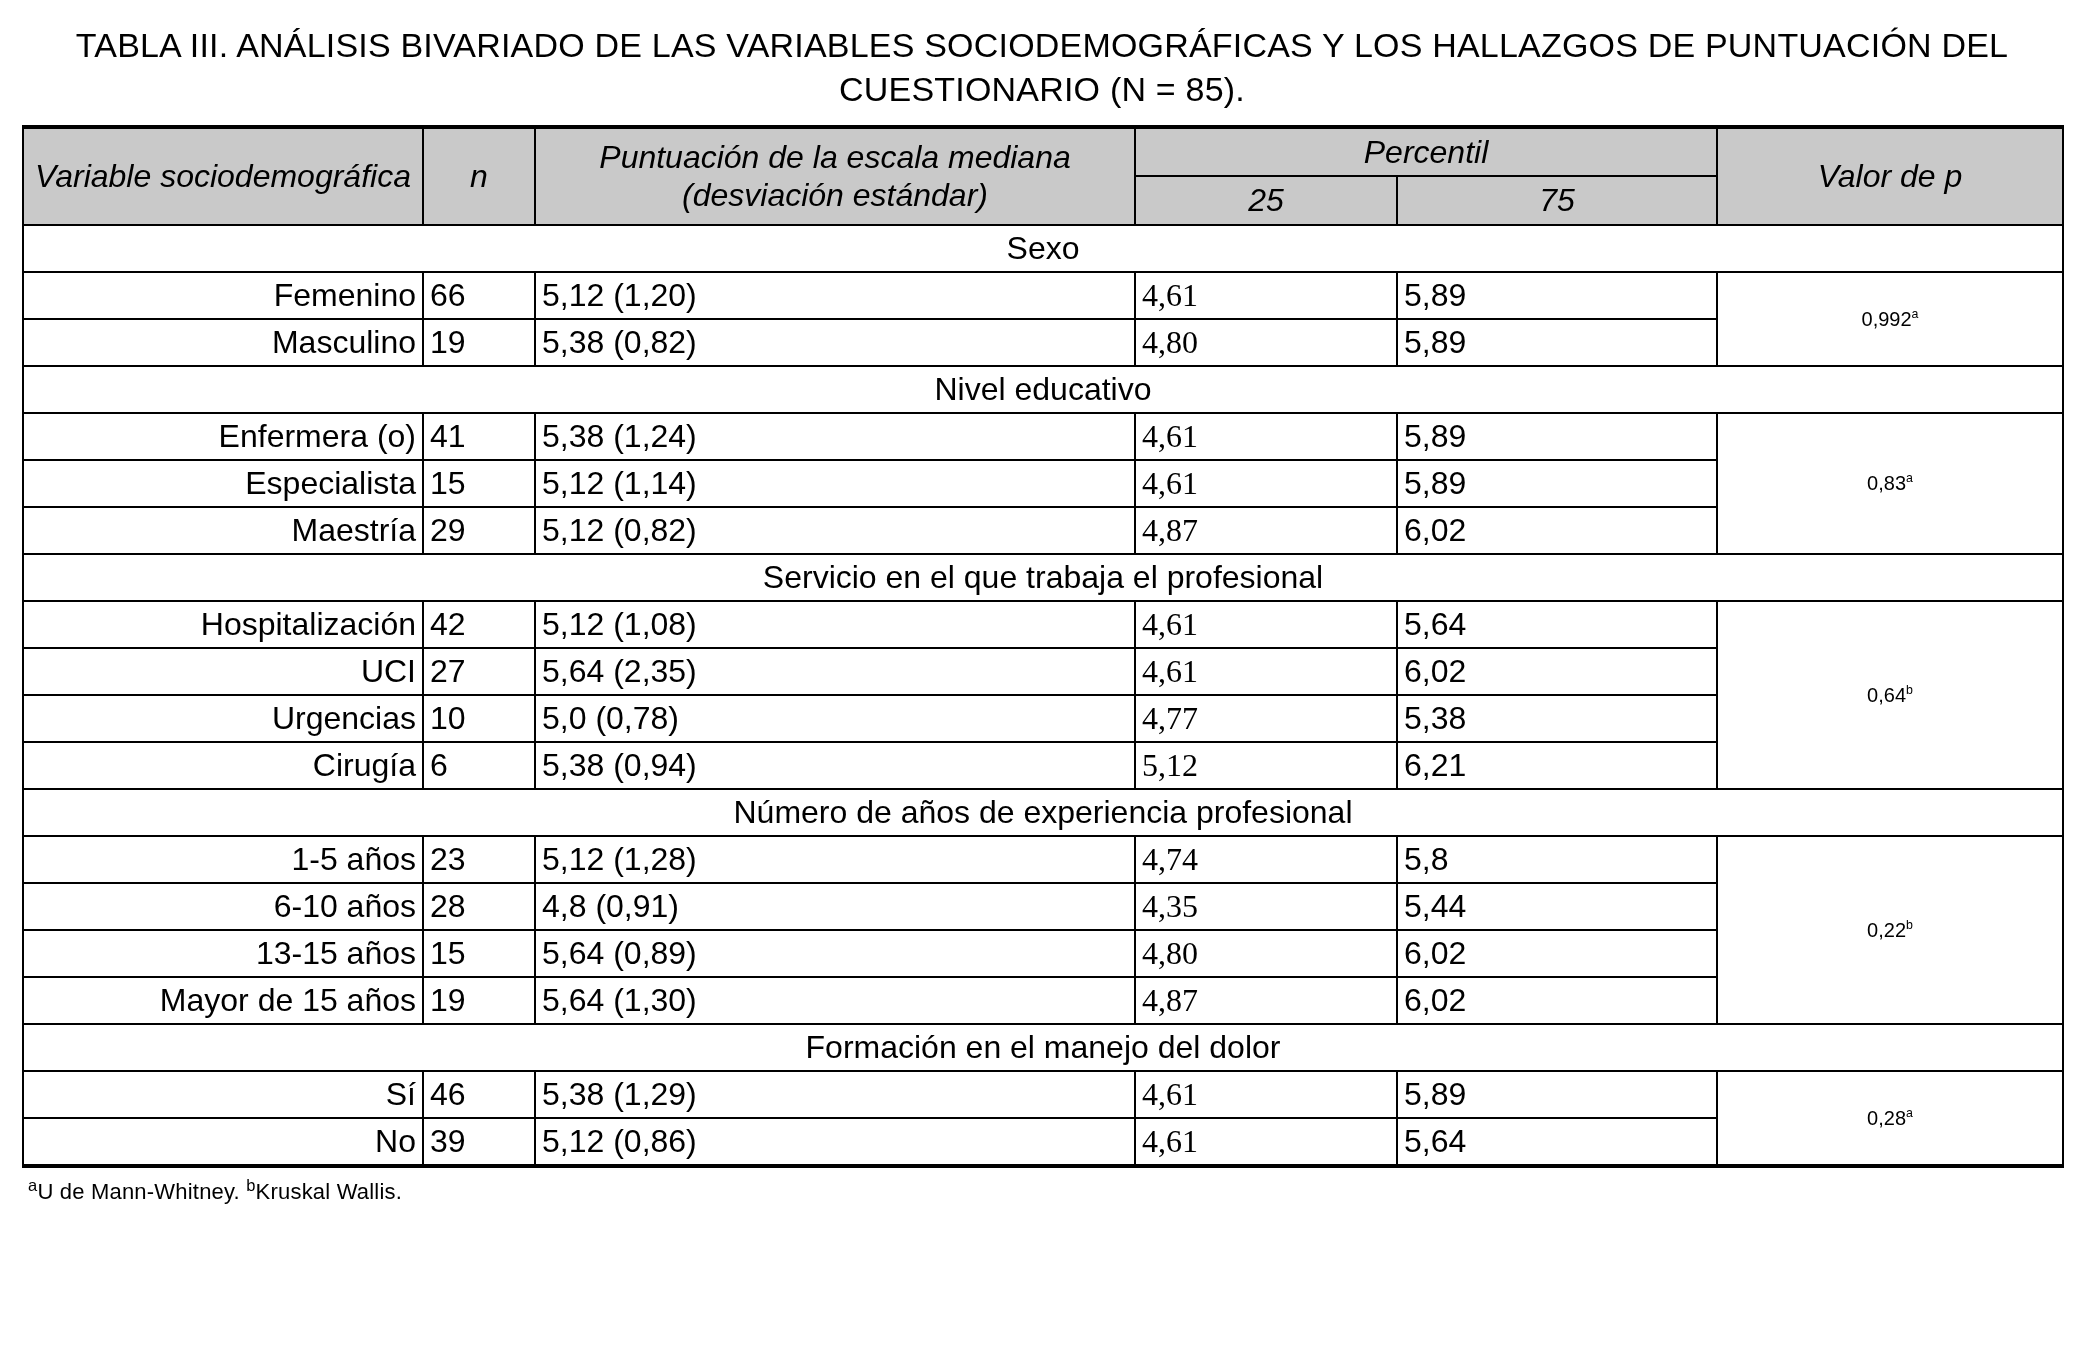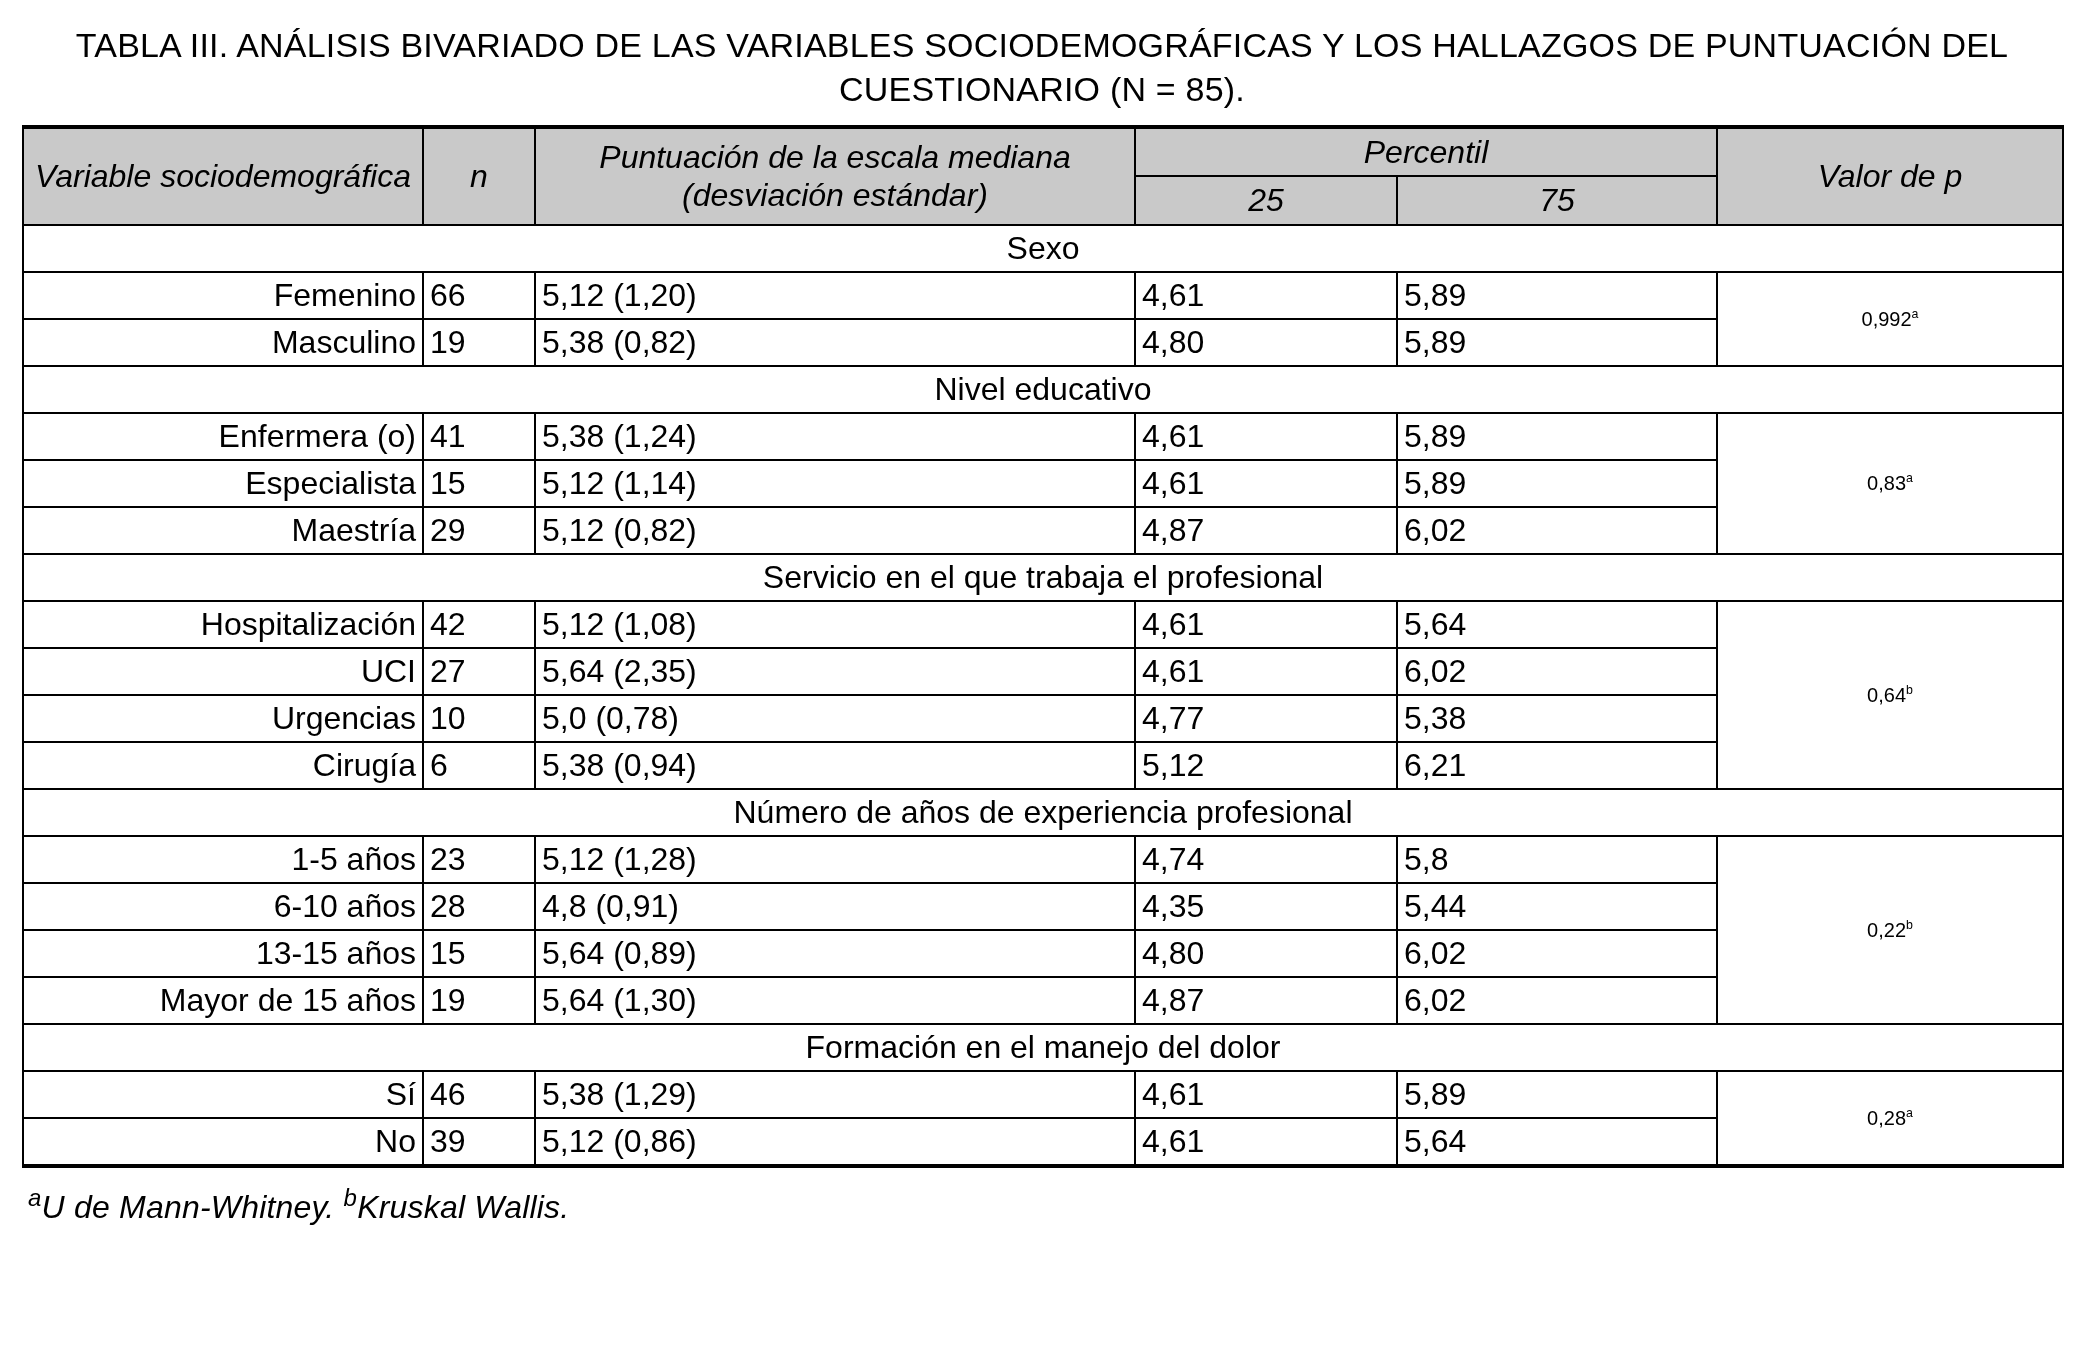--- a/index.html
+++ b/index.html
@@ -88,35 +88,35 @@
   td.num {
     text-align: left;
   }
   td.pval {
     text-align: center;
     font-size: 20px;
     border-left: 4px solid #000000;
   }
   td.pcol-left {
     border-left: 4px solid #000000;
+    font-family: Liberation Serif, serif;
   }
   sup {
     font-size: 0.62em;
     vertical-align: super;
   }
 
   .bottom-heavy {
     border-bottom: 4px solid #000000 !important;
   }
 
   
   .footnote {
-    font-size: 32px;
-    font-style: italic;
-    margin-top: 16px;
+    font-size: 22px;
+    margin-top: 8px;
     padding-left: 6px;
     letter-spacing: 0.2px;
   }
   .footnote sup {
     font-size: 0.75em;
   }
 </style>
 </head>
 <body>
 

